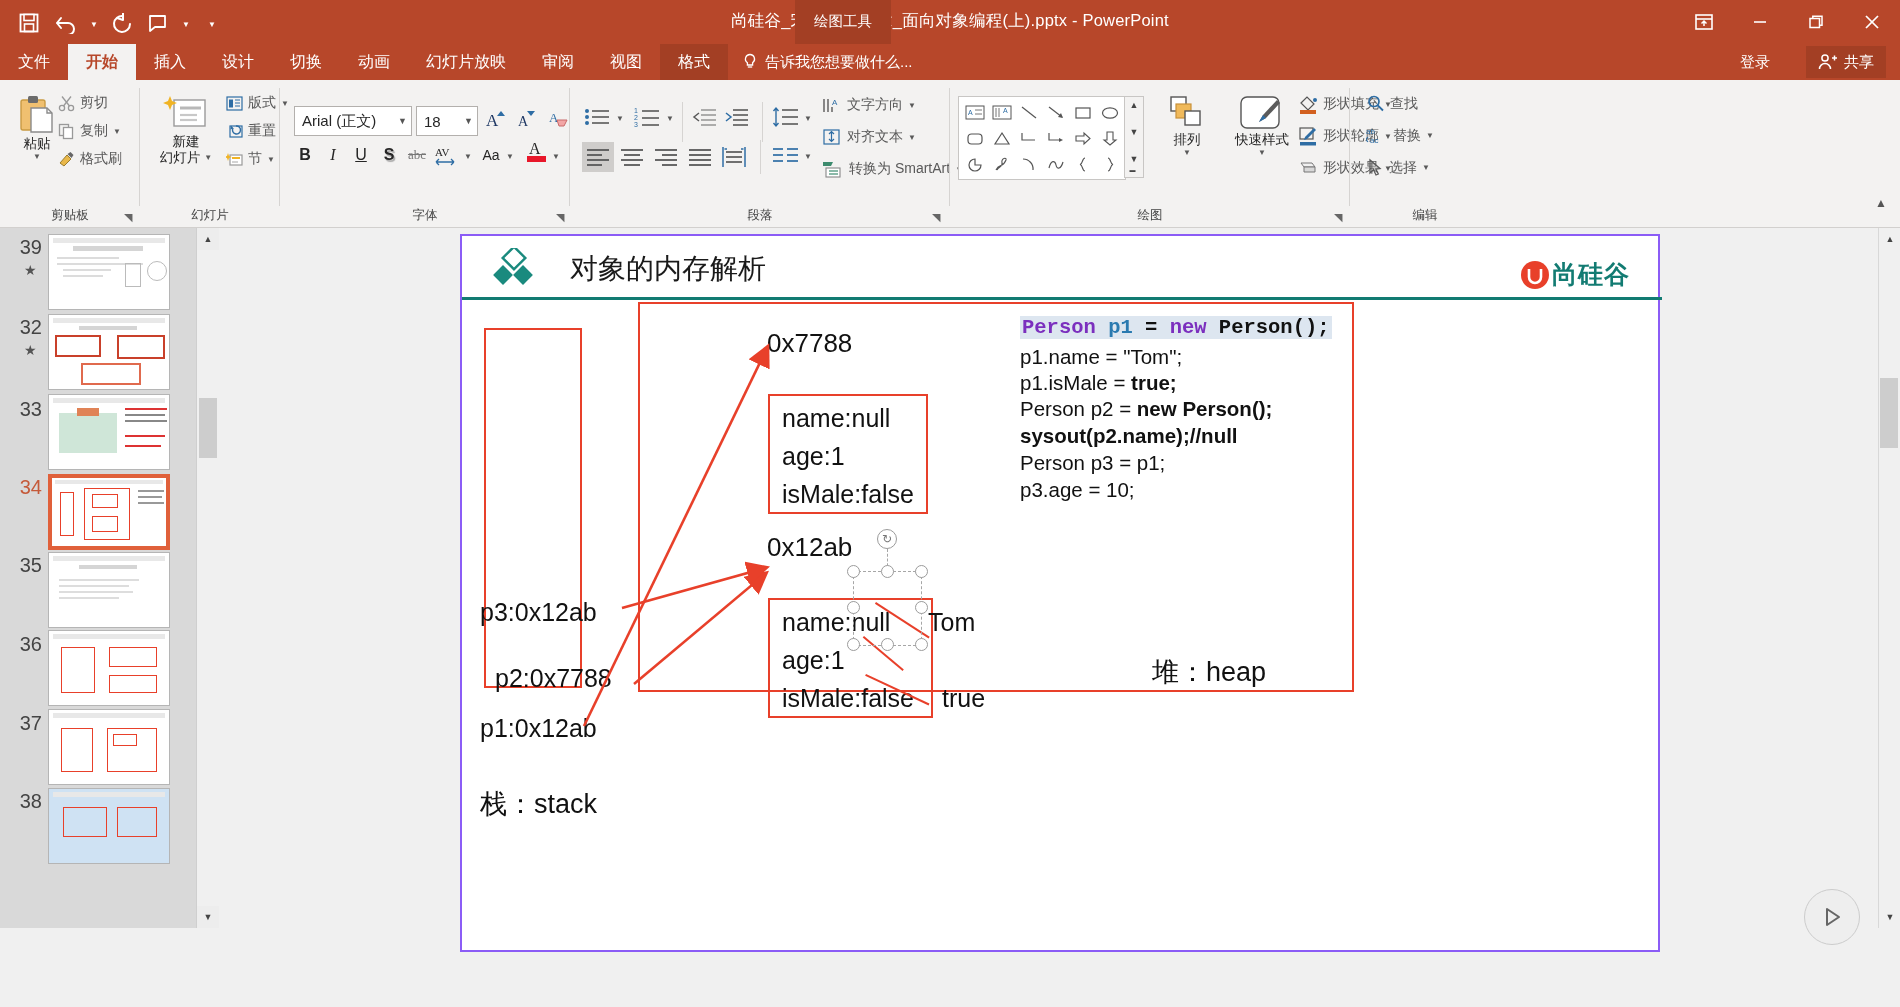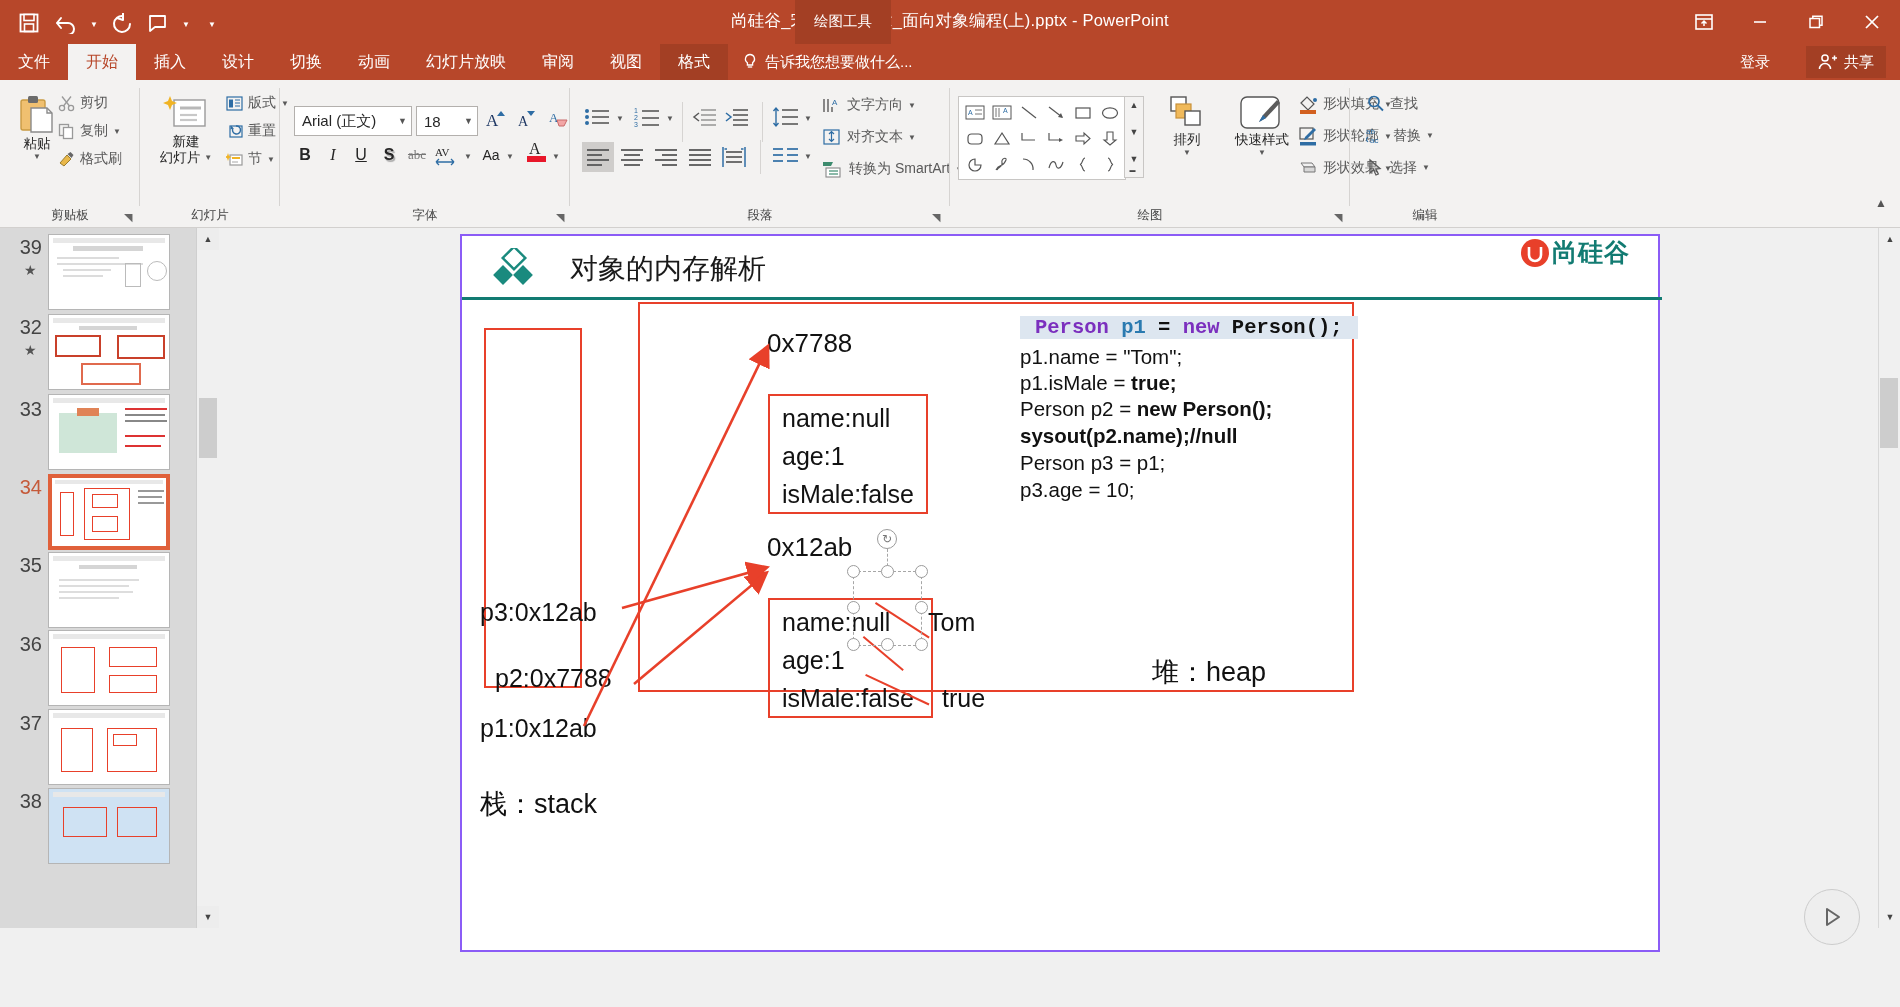--- a/index.html
+++ b/index.html
@@ -35,21 +35,21 @@
   .winbtn svg{ display:block; }
   
   .tabrow{
     position:absolute; left:0; top:44px; width:1900px; height:36px;
     background:#b7472a; display:flex; align-items:flex-end;
   }
   .tab{
     height:36px; padding:0 18px; display:flex; align-items:center;
     color:#fff; font-size:16px; cursor:pointer; white-space:nowrap;
   }
-  .tab.active{ background:#f3f2f1; color:#b7472a; }
+  .tab.active{ background:#f3f2f1; color:#b7472a;font-weight:bold; }
   .tab.ctx{ background:#a33f24; }
   .tell-me{
     display:flex; align-items:center; gap:7px; color:#fff; font-size:15px;
     margin-left:14px; height:36px; cursor:pointer; white-space:nowrap;
   }
   .signin{
     position:absolute; right:130px; top:44px; height:36px; display:flex; align-items:center;
     color:#fff; font-size:15px; cursor:pointer;
   }
   .share{
@@ -122,21 +122,21 @@
   .slide{
     position:absolute; left:0; top:6px; width:1200px; height:718px; background:#fff;
     border:2px solid #8b5cf6;
   }
   .slide-hdr-line{ position:absolute; left:0; top:61px; width:1200px; height:3px; background:#127b72; }
   .slide-title{
     position:absolute; left:108px; top:14px; font-size:28px; color:#1a1a1a;
     font-family:"Liberation Sans", sans-serif;
   }
   .logo-diamonds{ position:absolute; left:28px; top:12px; width:62px; height:44px; }
-  .sgg-logo{ position:absolute; right:28px; top:0; display:flex; align-items:center; gap:2px;text-align:center; }
+  .sgg-logo{ position:absolute; right:28px; top:22px; display:flex; align-items:center; gap:2px;text-align:center; }
   .sgg-text{ font-size:25px; color:#127b72; font-weight:bold; letter-spacing:1px; }
   .rbox{ position:absolute; border:2.2px solid #e8402a; }
   .memtext{ position:absolute; font-size:25px; color:#111; white-space:nowrap; }
   .addrlabel{ position:absolute; font-size:26px; color:#111; }
   .codeline{ position:absolute; font-size:20.5px; color:#111; white-space:nowrap; }
   .codeline.mono{ font-family:"Liberation Mono","DejaVu Sans Mono",monospace; background:#dde6f0; }
   .kw{ color:#7b2fbe; }
   .varname{ color:#2a7ab0; }
   .bold{ font-weight:bold; }
   .watermark{
@@ -895,21 +895,21 @@
         <defs>
           <marker id="ah" markerWidth="9" markerHeight="9" refX="7" refY="4.5" orient="auto">
             <path d="M0 0 L9 4.5 L0 9 z" fill="#e8402a"></path>
           </marker>
         </defs>
         <line x1="122" y1="490" x2="305" y2="112" stroke="#e8402a" stroke-width="2.6" marker-end="url(#ah)"></line>
         <line x1="172" y1="448" x2="303" y2="338" stroke="#e8402a" stroke-width="2.6" marker-end="url(#ah)"></line>
         <line x1="160" y1="372" x2="303" y2="332" stroke="#e8402a" stroke-width="2.6" marker-end="url(#ah)"></line>
       </svg>
 
-      <div class="codeline mono bold" style="left:558px;top:80px;padding:0 15px;"><span class="kw">Person</span>&nbsp;<span class="varname">p1</span>&nbsp;=&nbsp;<span class="kw">new</span>&nbsp;Person();</div>
+      <div class="codeline mono bold" style="left:558px;top:80px;padding:0 2px;"><span class="kw">Person</span>&nbsp;<span class="varname">p1</span>&nbsp;=&nbsp;<span class="kw">new</span>&nbsp;Person();</div>
       <div class="codeline" style="left:558px;top:109px;">p1.name = "Tom";</div>
       <div class="codeline" style="left:558px;top:135px;">p1.isMale = <b>true;</b></div>
       <div class="codeline" style="left:558px;top:161px;">Person p2 = <b>new Person();</b></div>
       <div class="codeline bold" style="left:558px;top:188px;">sysout(p2.name);//null</div>
       <div class="codeline" style="left:558px;top:215px;">Person p3 = p1;</div>
       <div class="codeline" style="left:558px;top:242px;">p3.age = 10;</div>
 
       <div class="memtext" style="left:690px;top:418px;font-size:27px;">堆：heap</div>
 
       <div class="memtext" style="left:18px;top:550px;font-size:27px;">栈：stack</div>

